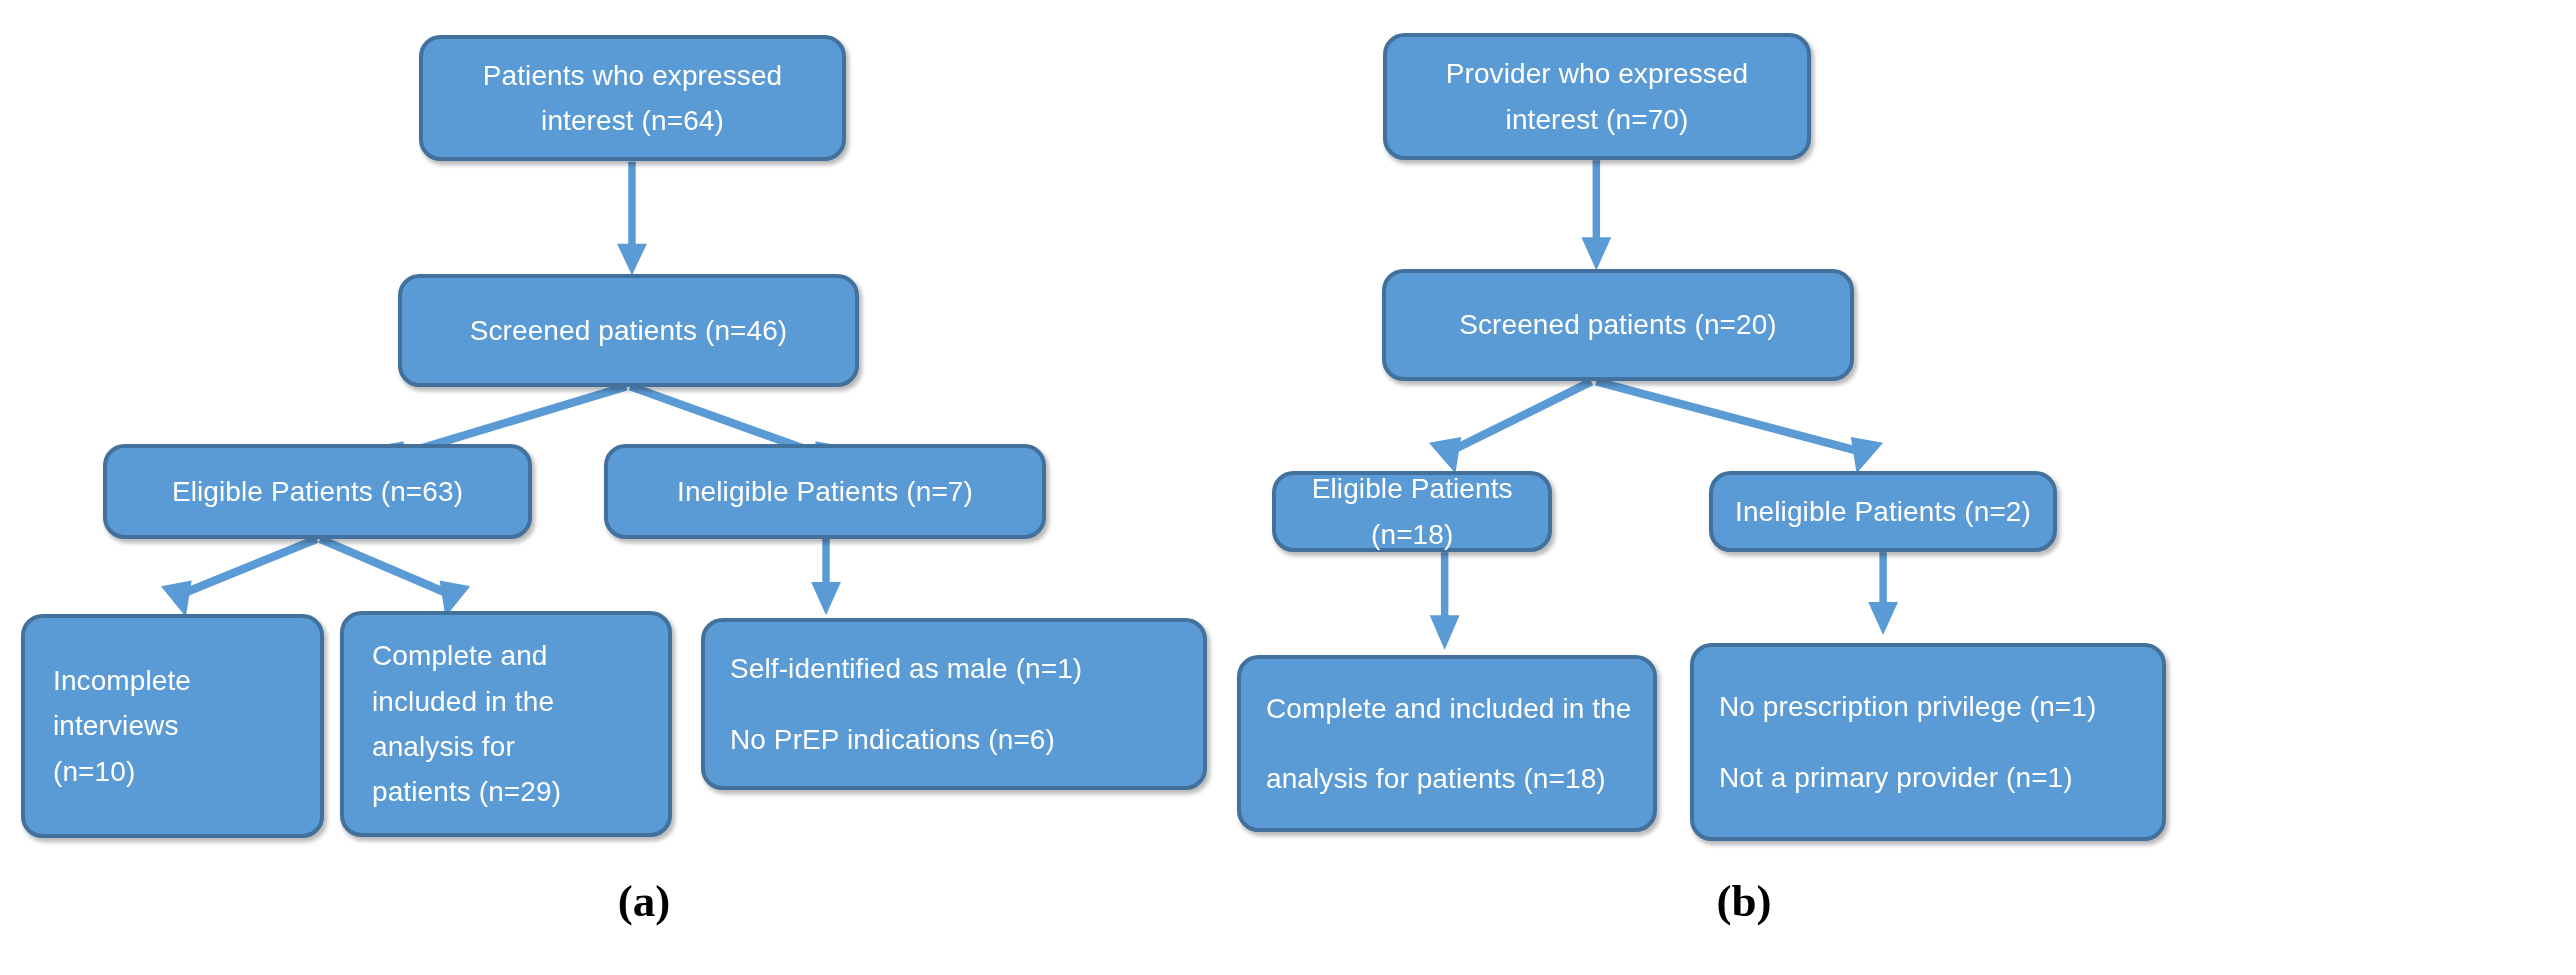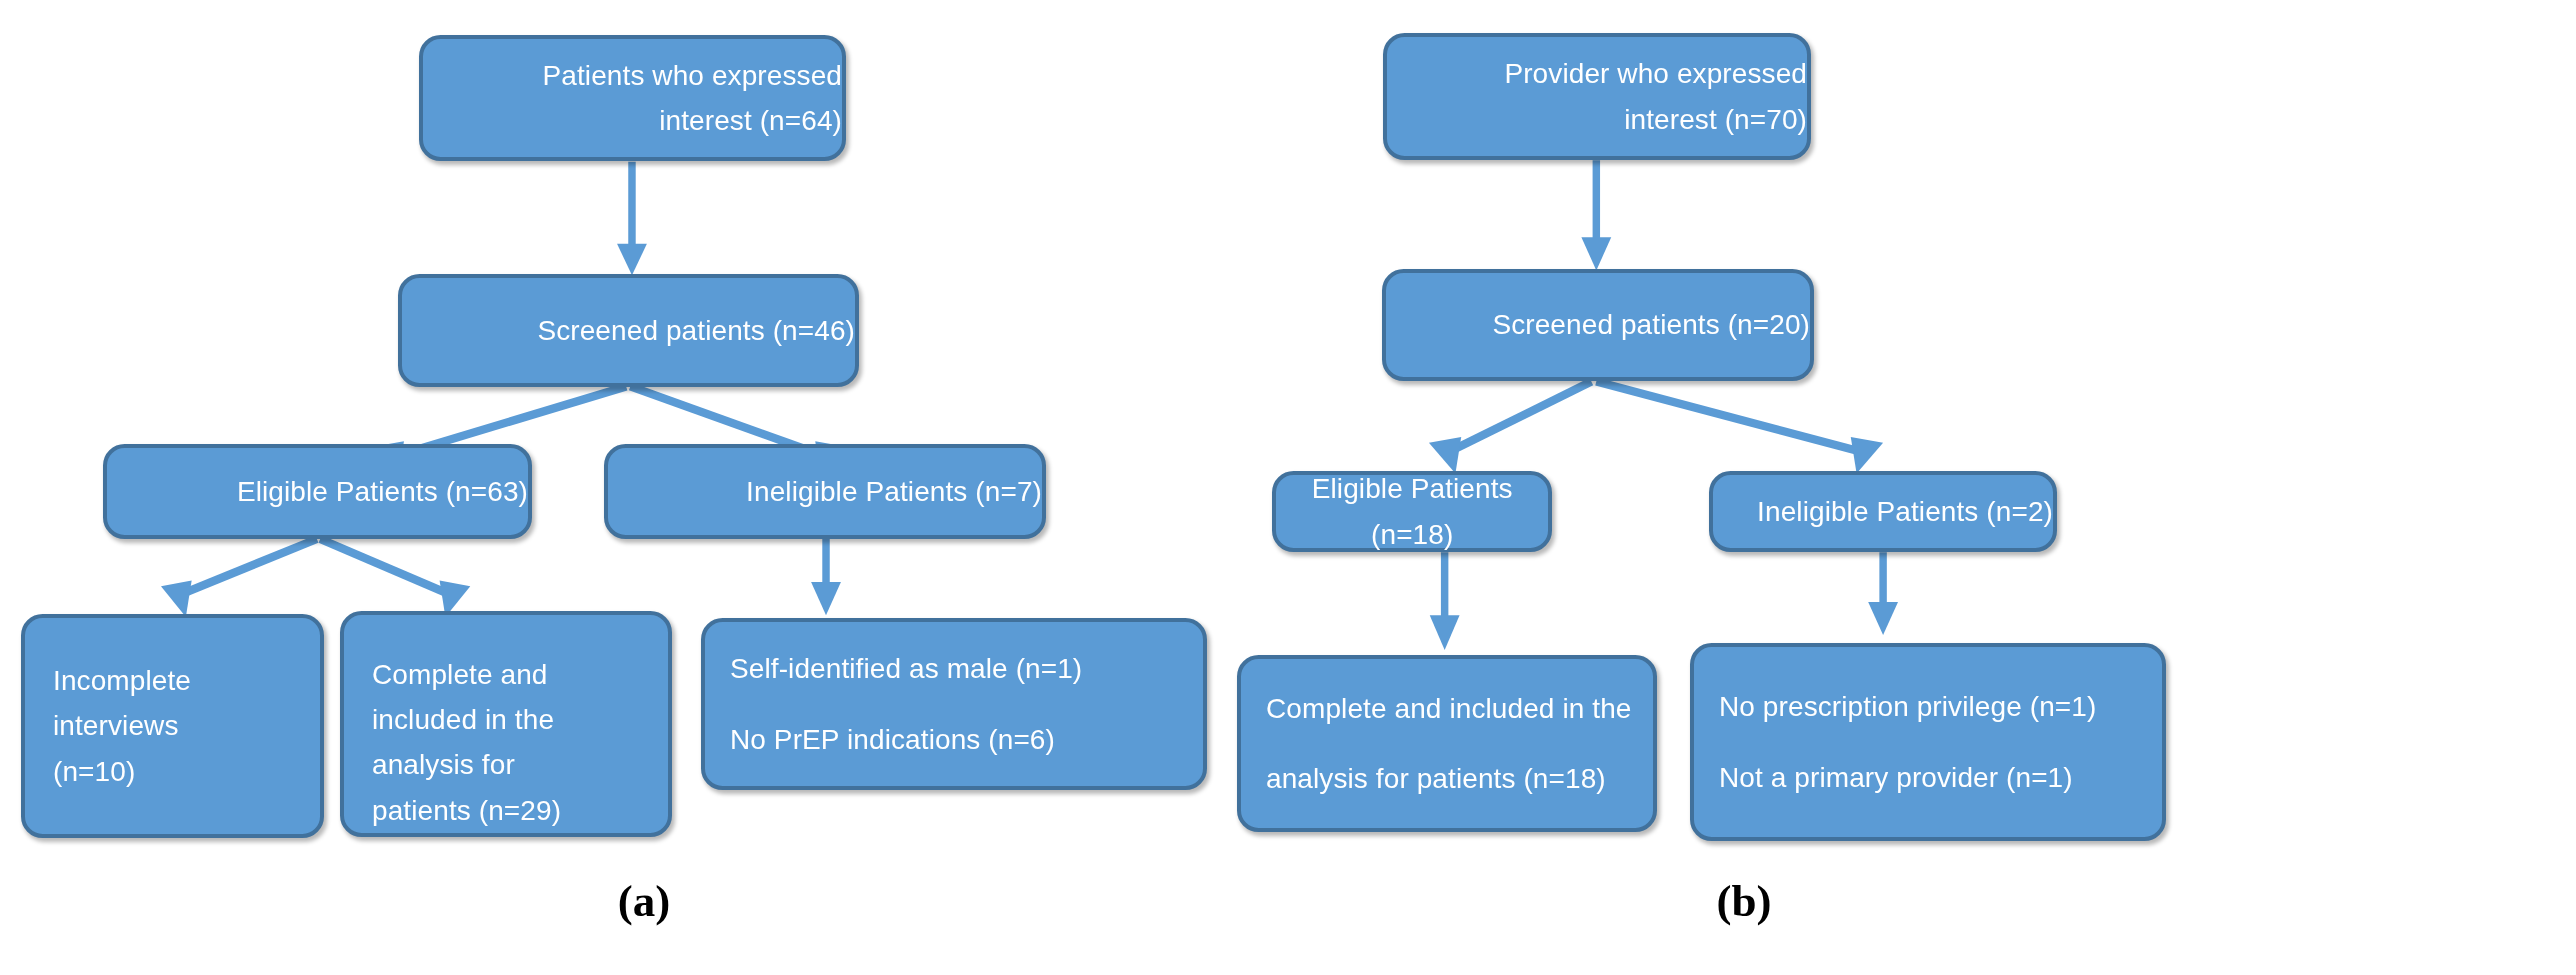--- a/index.html
+++ b/index.html
@@ -39,21 +39,21 @@
     box-shadow: 2.5px 3.3px 4.1px rgba(0,0,0,0.28);
     z-index: 2;
   }
   .node .line {
     display: block;
     font-size: 28px;
     line-height: 1.62;
     letter-spacing: 0.1px;
     white-space: pre-wrap;
   }
-  .node.center   { text-align: center; align-items: flex-end; }
+  .node.center   { text-align: center; align-items: center; }
   .node.center .line { text-align: center; }
   .node.lefttext { text-align: left; padding-left: 28px; padding-right: 16.6px; }
   .node.padtext  { padding-left: 25px; padding-right: 20px; }
   .node.gapped .line + .line { margin-top: 25px; }
 
   
   .conn {
     position: absolute;
     z-index: 1;
     overflow: visible;
@@ -126,21 +126,21 @@
     <div class="node center" style="left:604px; top:444px; width:442px; height:95px;">
       <span class="line">Ineligible Patients (n=7)</span>
     </div>
 
     <div class="node lefttext" style="left:21px; top:614px; width:303px; height:224px;">
       <span class="line">Incomplete</span>
       <span class="line">interviews</span>
       <span class="line">(n=10)</span>
     </div>
 
-    <div class="node lefttext" style="left:340px; top:611px; width:332px; height:226px;justify-content:flex-end;">
+    <div class="node lefttext" style="left:340px; top:611px; width:332px; height:226px;">
       <span class="line">Complete and</span>
       <span class="line">included in the</span>
       <span class="line">analysis for</span>
       <span class="line">patients (n=29)</span>
     </div>
 
     <div class="node padtext gapped" style="left:701px; top:618px; width:506px; height:172px;">
       <span class="line">Self-identified as male (n=1)</span>
       <span class="line">No PrEP indications (n=6)</span>
     </div>
@@ -178,21 +178,21 @@
         <line x1="718" y1="666" x2="718" y2="730" stroke="#5B9BD5" stroke-width="9"></line>
         <polygon points="700,726 736,726 718,766" fill="#5B9BD5"></polygon>
       </svg>
     </div>
 
     <div class="node center" style="left:95px; top:33px; width:428px; height:127px;">
       <span class="line">Provider who expressed</span>
       <span class="line">interest (n=70)</span>
     </div>
 
-    <div class="node center" style="left:94px; top:269px; width:432px; height:112px;">
+    <div class="node center" style="left:94px; top:269px; width:472px; height:112px;">
       <span class="line">Screened patients (n=20)</span>
     </div>
 
     <div class="node center" style="left:-15.8px; top:471px; width:280px; height:81px;">
       <span class="line">Eligible Patients (n=18)</span>
     </div>
 
     <div class="node center" style="left:421px; top:471px; width:348px; height:81px;">
       <span class="line">Ineligible Patients (n=2)</span>
     </div>

